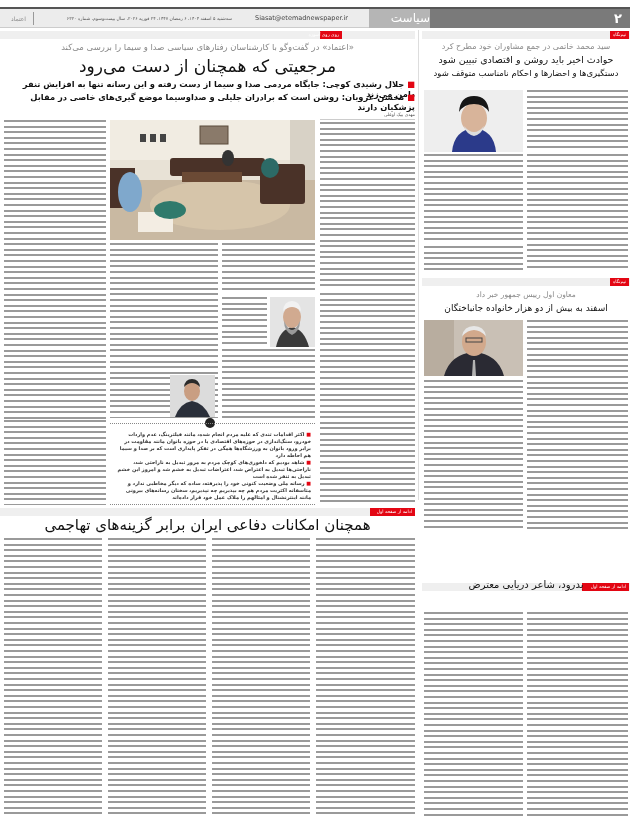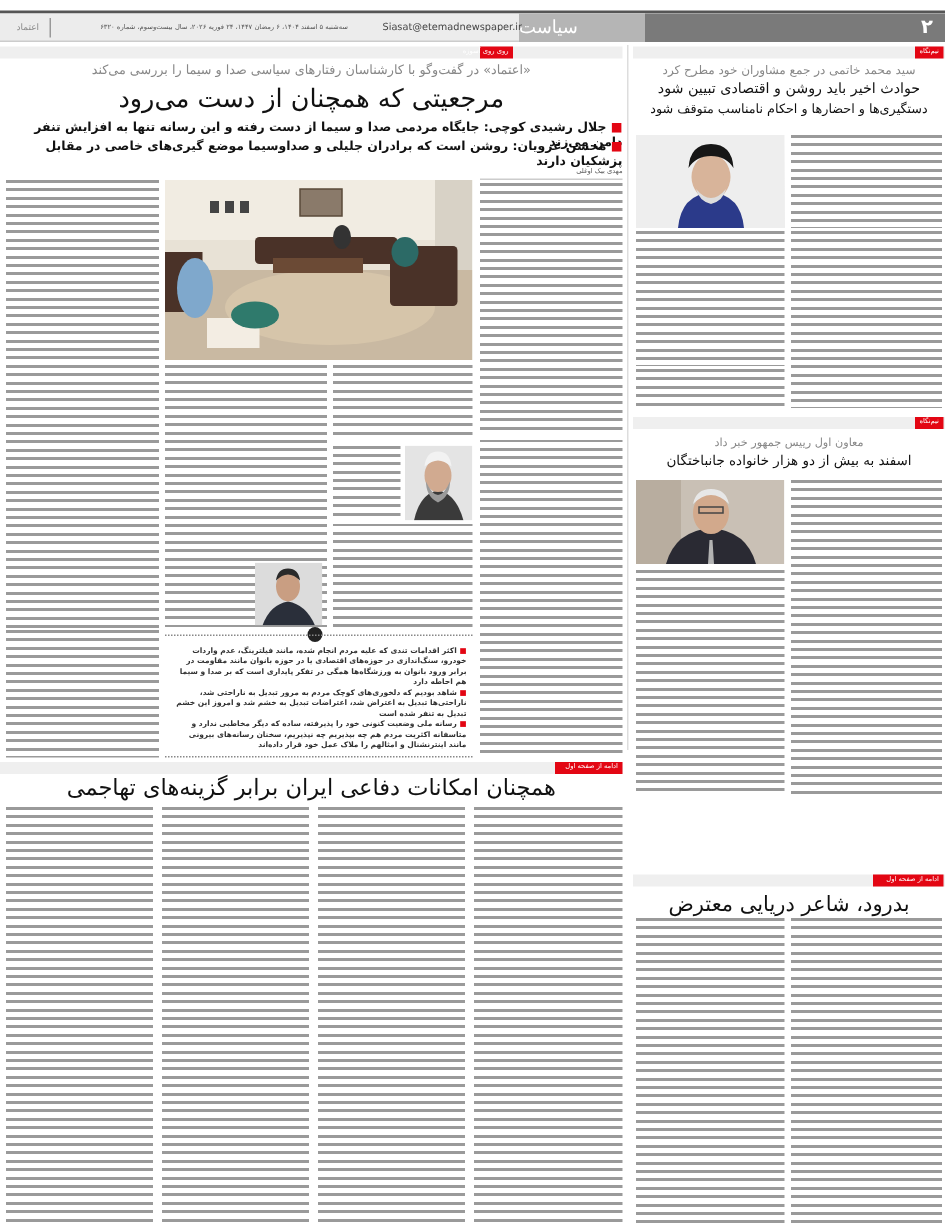--- a/index.html
+++ b/index.html
@@ -2,21 +2,21 @@
 <html><head>
 <meta charset="utf-8">
 <style>
 *{box-sizing:border-box;margin:0;padding:0}
 html,body{width:630px;height:820px;background:#fff;overflow:hidden}
 body{font-family:"DejaVu Sans",sans-serif;color:#222;position:relative;direction:rtl}
 .abs{position:absolute}
 .topline{position:absolute;left:0;top:7px;width:630px;height:2px;background:#555}
 .hdr{position:absolute;left:0;top:9px;width:630px;height:19px;background:#ececec;border-bottom:1px solid #ccc}
 .hdr .num{position:absolute;right:0;top:0;width:200px;height:19px;background:#7a7a7a;color:#fff;font-size:13px;font-weight:bold;padding-right:8px;line-height:19px}
-.hdr .sec{position:absolute;right:200px;top:0;width:84px;height:19px;background:#b5b5b5;color:#fff;font-size:12px;line-height:19px;text-align:left}
+.hdr .sec{position:absolute;right:200px;top:0;width:61px;height:19px;background:#b5b5b5;color:#fff;font-size:12px;line-height:19px;text-align:right}
 .hdr .email{position:absolute;left:255px;top:0;width:100px;font-size:6.5px;line-height:19px;direction:ltr;color:#444}
 .hdr .date{position:absolute;left:42px;top:0;width:190px;font-size:4.5px;line-height:19px;color:#555}
 .hdr .logo{position:absolute;left:4px;top:3px;width:30px;height:13px;font-size:6px;color:#888;border-right:1px solid #999;text-align:center;line-height:13px}
 .subbar{position:absolute;top:31px;height:8px;background:#efefef}
 .tag{position:absolute;height:8px;background:#e30613;color:#fff;font-size:4.5px;line-height:8px;padding:0 3px;white-space:nowrap}
 .txt{position:absolute;font-size:3.6px;line-height:5.6px;color:#555;text-align:justify;overflow:hidden;
  background-image:repeating-linear-gradient(to bottom,#9a9a9a 0,#9a9a9a 2px,transparent 2px,transparent 5.6px);background-clip:content-box;color:transparent}
 .h-kicker{position:absolute;color:#888;text-align:center;font-weight:normal}
 .h-main{position:absolute;color:#111;text-align:center;font-weight:normal}
 .h-sub{position:absolute;color:#111;font-weight:bold}
@@ -153,15 +153,15 @@
 <div class="subbar" style="left:0;top:508px;width:415px"></div>
 <div class="tag" style="left:370px;top:508px;width:45px">ادامه از صفحه اول</div>
 <div class="h-main" style="left:0;top:516px;width:415px;font-size:15px">همچنان امکانات دفاعی ایران برابر گزینه‌های تهاجمی</div>
 <div class="txt" style="left:4px;top:538px;width:98px;height:278px"></div>
 <div class="txt" style="left:108px;top:538px;width:98px;height:278px"></div>
 <div class="txt" style="left:212px;top:538px;width:98px;height:278px"></div>
 <div class="txt" style="left:316px;top:538px;width:99px;height:278px"></div>
 
 <div class="subbar" style="right:0;top:583px;width:208px"></div>
 <div class="tag" style="left:582px;top:583px;width:47px">ادامه از صفحه اول</div>
-<div class="h-main" style="right:0;top:595px;width:208px;font-size:14px">بدرود، شاعر دریایی معترض</div>
+<div class="h-main" style="right:0;top:579px;width:208px;font-size:10px">بدرود، شاعر دریایی معترض</div>
 <div class="txt" style="left:527px;top:612px;width:101px;height:204px"></div>
 <div class="txt" style="left:424px;top:612px;width:99px;height:204px"></div>
 
 </body></html>

